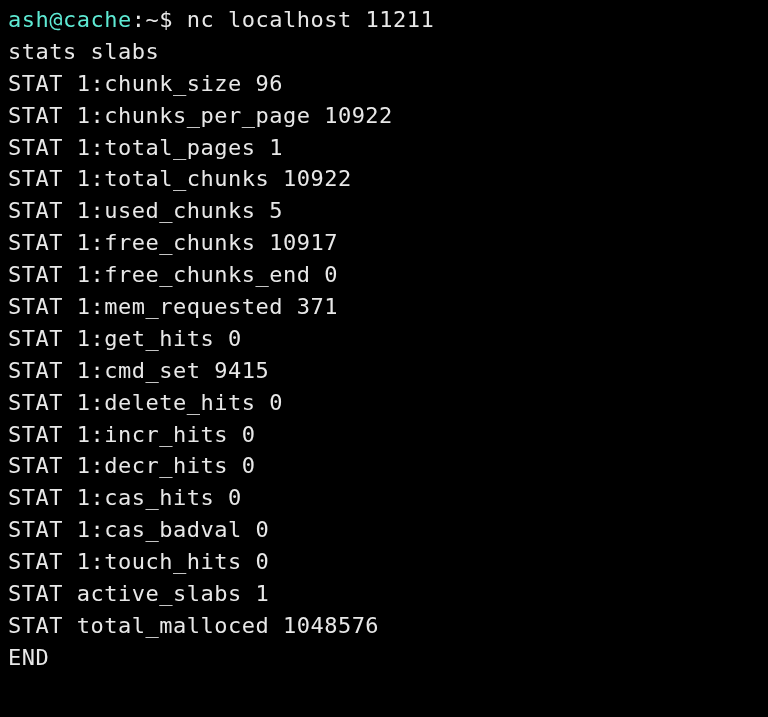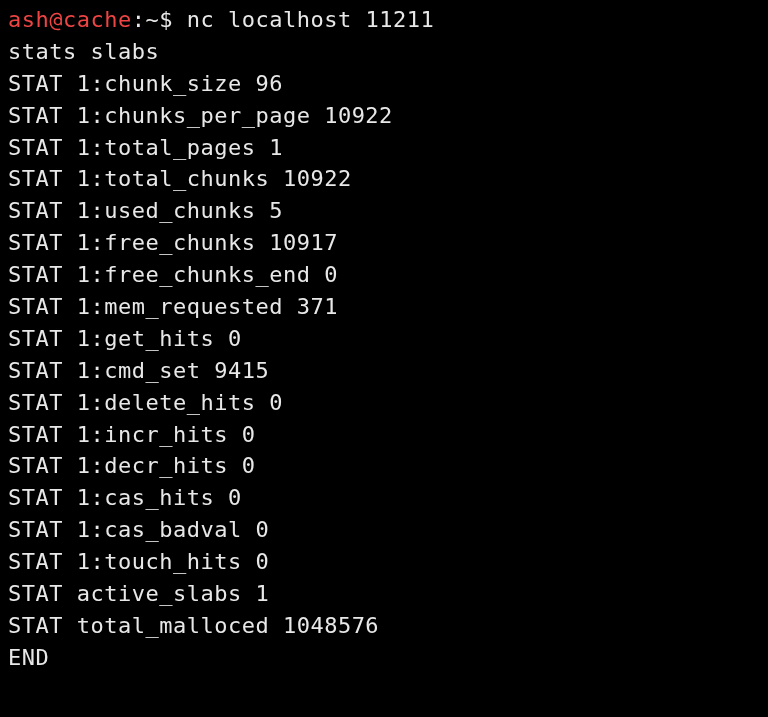--- a/index.html
+++ b/index.html
@@ -16,21 +16,21 @@
       padding: 4px 8px;
       width: 768px;
       height: 717px;
       overflow: hidden;
       letter-spacing: 0.5px;
     }
     .terminal {
       white-space: pre;
     }
     .prompt-user {
-      color: #ef4444;
+      color: #5eead4;
     }
     .line {
       display: block;
     }
   </style>
 </head>
 <body>
 
 <div class="terminal"><span class="line"><span class="prompt-user">ash@cache</span>:<span>~</span><span>$</span> <span>nc localhost 11211</span></span><span class="line">stats slabs</span><span id="stats-container"><span class="line">STAT 1:chunk_size 96</span><span class="line">STAT 1:chunks_per_page 10922</span><span class="line">STAT 1:total_pages 1</span><span class="line">STAT 1:total_chunks 10922</span><span class="line">STAT 1:used_chunks 5</span><span class="line">STAT 1:free_chunks 10917</span><span class="line">STAT 1:free_chunks_end 0</span><span class="line">STAT 1:mem_requested 371</span><span class="line">STAT 1:get_hits 0</span><span class="line">STAT 1:cmd_set 9415</span><span class="line">STAT 1:delete_hits 0</span><span class="line">STAT 1:incr_hits 0</span><span class="line">STAT 1:decr_hits 0</span><span class="line">STAT 1:cas_hits 0</span><span class="line">STAT 1:cas_badval 0</span><span class="line">STAT 1:touch_hits 0</span><span class="line">STAT active_slabs 1</span><span class="line">STAT total_malloced 1048576</span></span><span class="line">END</span></div>
 

